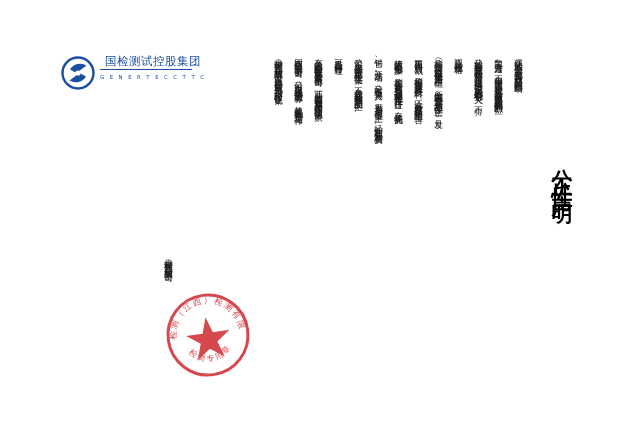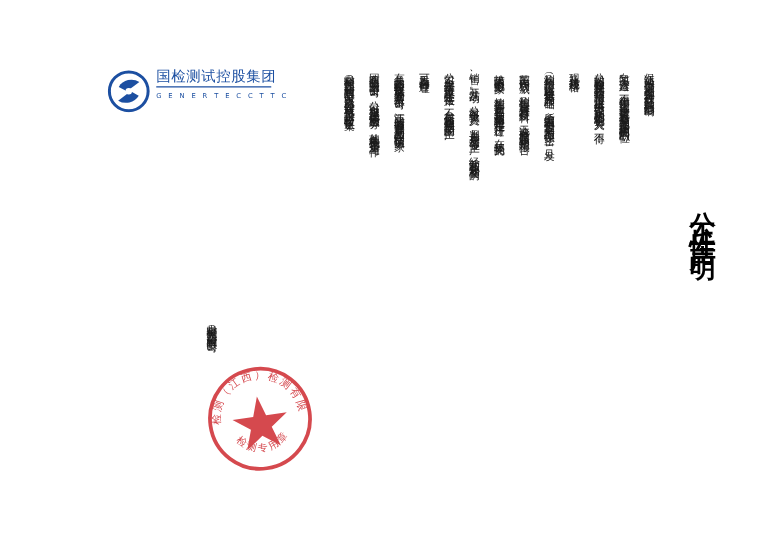--- a/index.html
+++ b/index.html
@@ -16,24 +16,25 @@
   .page {
     position: relative;
     width: 617px;
     height: 436px;
     background: #ffffff;
   }
 
   
   .logo-block {
     position: absolute;
-    left: 86px;
+    left: 61px;
     top: 54px;
     display: flex;
     align-items: flex-start;
+    text-align: center;
   }
   .logo-mark {
     width: 34px;
     height: 34px;
     margin-top: 2px;
     flex: none;
   }
   .logo-text {
     margin-left: 5px;
     display: flex;

